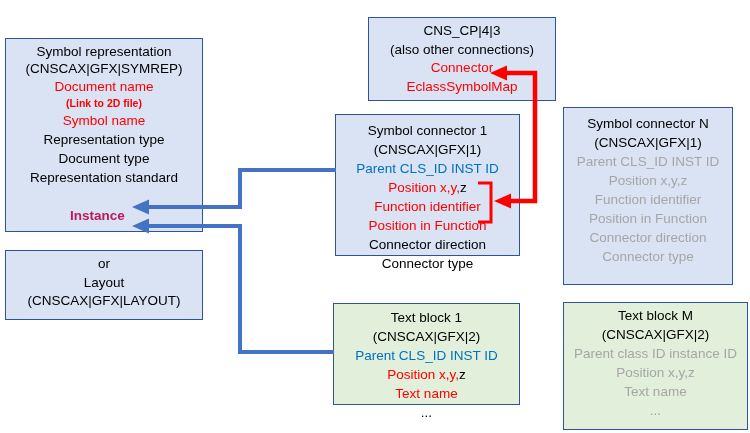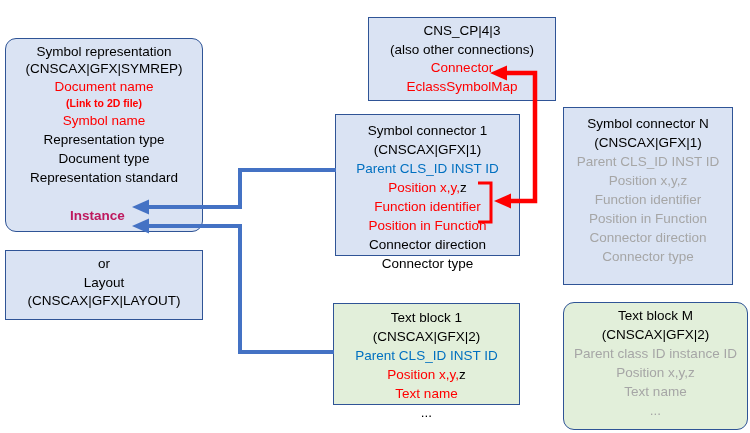--- a/index.html
+++ b/index.html
@@ -6,21 +6,21 @@
   .canvas{
     position:relative;width:750px;height:433px;background:#ffffff;overflow:hidden;
     font-family:"Liberation Sans",sans-serif;color:#000;
   }
   .box{
     position:absolute;box-sizing:border-box;text-align:center;
     border:1.5px solid #2f5496;font-size:13.5px;line-height:19px;
   }
   .blue-fill{background:#dae3f3;}
   .green-fill{background:#e2efda;}
-  .pad3{padding-top:3px;border-radius:11px;}
+  .pad3{padding-top:3px;}
   .pad4{padding-top:4px;}
   .pad6{padding-top:6px;}
   .lh185 .row{line-height:18.5px;}
   .c-black{color:#000000;}
   .c-red{color:#ff0000;}
   .c-blue{color:#0070c0;}
   .c-gray{color:#a6a6a6;}
   .row.tight{line-height:16px;}
   .row.small-bold{line-height:15px;font-size:10.5px;font-weight:700;}
   .instance{

